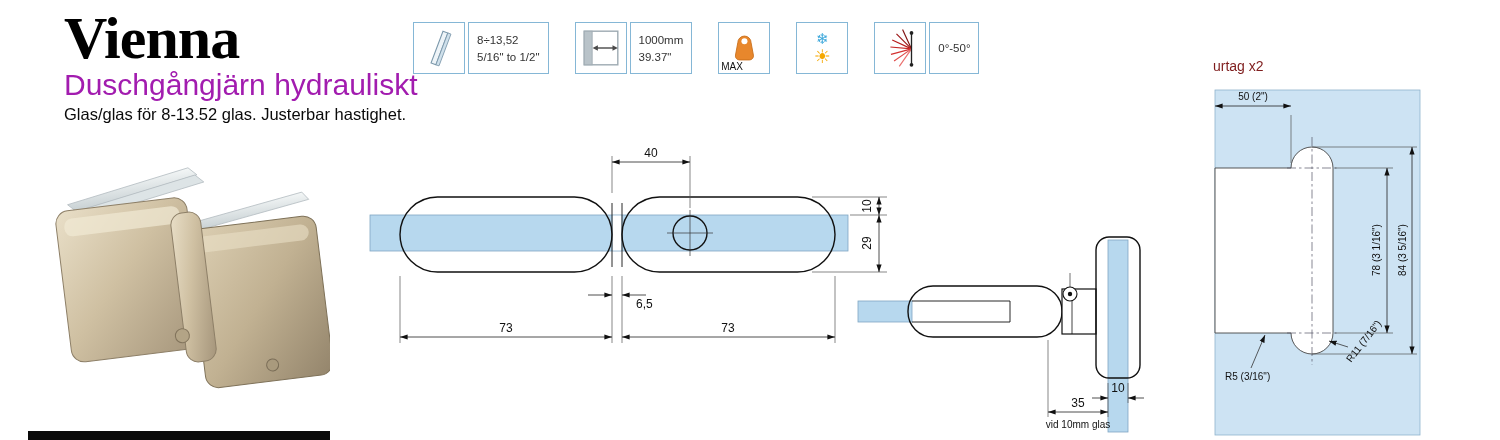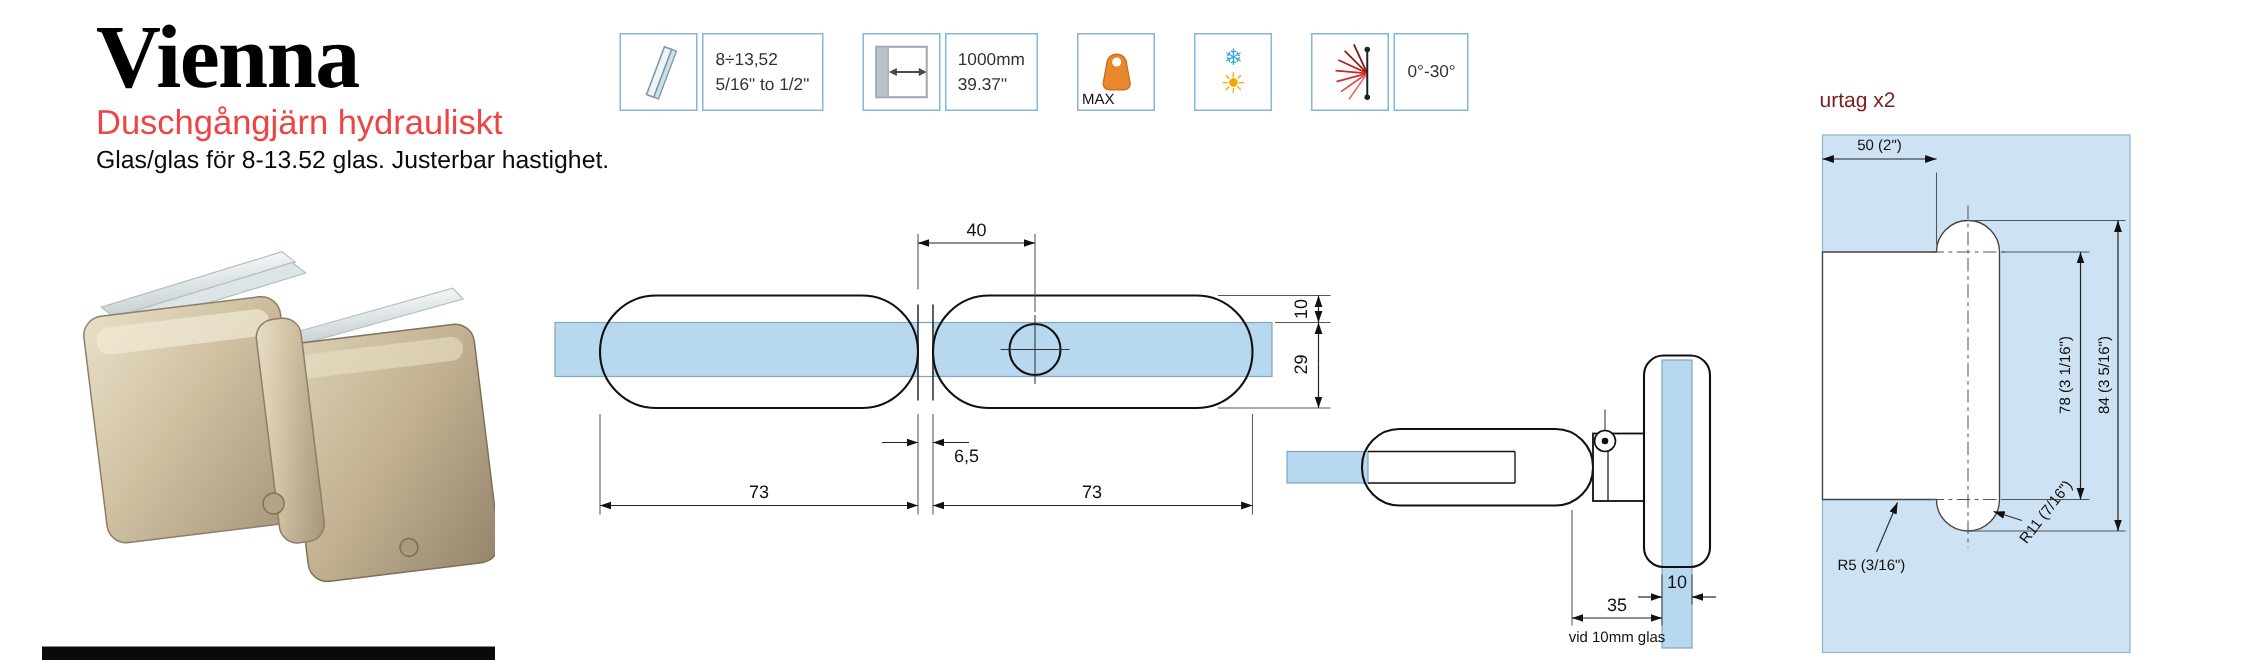--- a/index.html
+++ b/index.html
@@ -3,21 +3,21 @@
 <meta charset="utf-8">
 <style>
   *{margin:0;padding:0;box-sizing:border-box}
   html,body{width:1500px;height:440px;background:#ffffff;position:relative;overflow:hidden;
             font-family:"Liberation Sans",sans-serif}
   .abs{position:absolute}
 
   
   .header{left:64px;top:10px}
   .title{font-family:"Liberation Serif",serif;font-weight:700;font-size:60px;line-height:.95;color:#000;letter-spacing:-1px}
-  .subtitle{font-size:23px;color:#ef4444;margin-top:1px}
+  .subtitle{font-size:30px;color:#a21caf;margin-top:1px}
   .desc{font-size:16.5px;color:#0a0a0a;line-height:1.22;margin-top:2px}
 
   
   .spec-row{left:413px;top:22px;display:flex;gap:26px}
   .spec{display:flex;gap:3px}
   .icon-box{width:52px;height:52px;border:1.5px solid #85b7d6;background:#fff;display:flex;
             align-items:center;justify-content:center;position:relative}
   .icon-box.temp{flex-direction:column;gap:1px}
   .text-box{height:52px;border:1.5px solid #85b7d6;background:#fff;display:flex;flex-direction:column;
             justify-content:center;gap:5px;padding:0 8px;font-size:11.5px;color:#333;white-space:pre}
@@ -113,21 +113,21 @@
         <line x1="15.1" y1="24.9" x2="39" y2="27" stroke="#c62828" stroke-width="1.3"></line>
         <line x1="15.8" y1="33.2" x2="39" y2="27" stroke="#d3302f" stroke-width="1.3"></line>
         <line x1="19.3" y1="40.8" x2="39" y2="27" stroke="#e04b49" stroke-width="1.3"></line>
         <line x1="25.2" y1="46.7" x2="39" y2="27" stroke="#ea6f6d" stroke-width="1.3"></line>
         <line x1="39" y1="9" x2="39" y2="45" stroke="#222" stroke-width="1.5"></line>
         <circle cx="39" cy="9" r="2.1" fill="#222"></circle>
         <circle cx="39" cy="45" r="2.1" fill="#222"></circle>
       </svg>
     </div>
     <div class="text-box">
-      <div>0°-30°</div>
+      <div>0°-50°</div>
     </div>
   </div>
 </div>
 
 <div class="photo abs">
   <svg width="302" height="300" viewBox="0 0 302 300">
     <defs>
       <linearGradient id="met" x1="0" y1="0" x2="1" y2="1">
         <stop offset="0" stop-color="#e9dfc8"></stop>
           <stop offset="0.45" stop-color="#cfc0a2"></stop>

